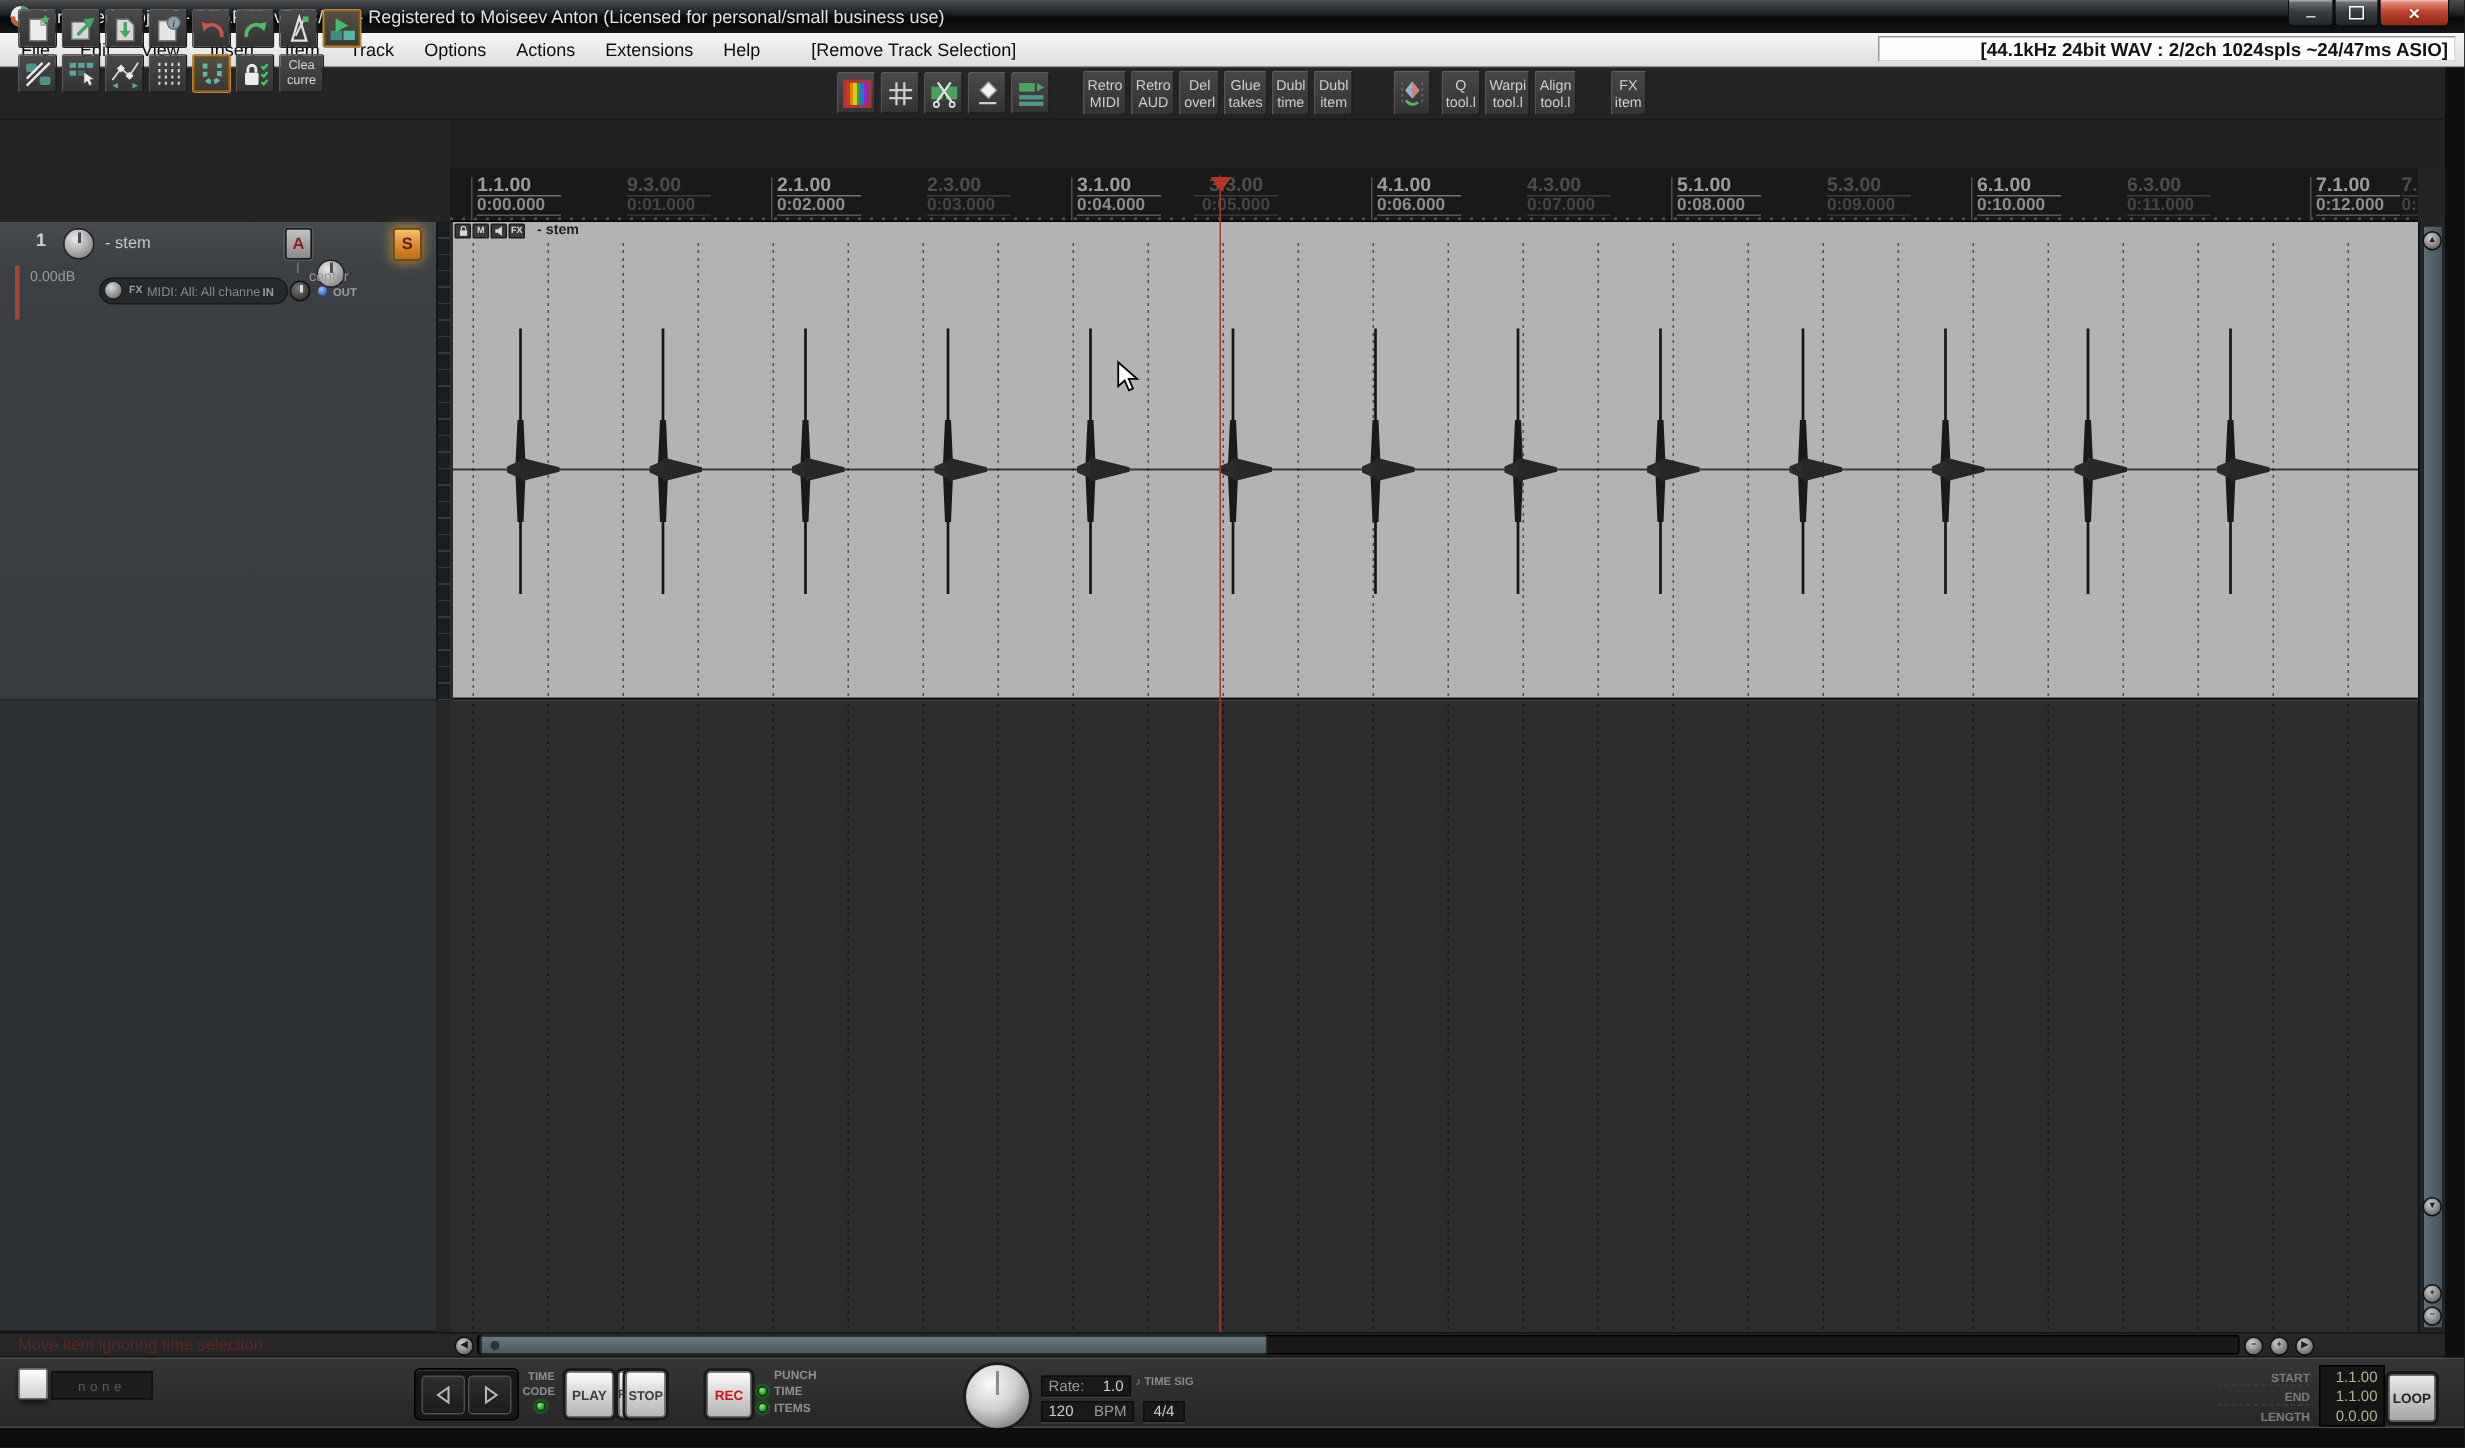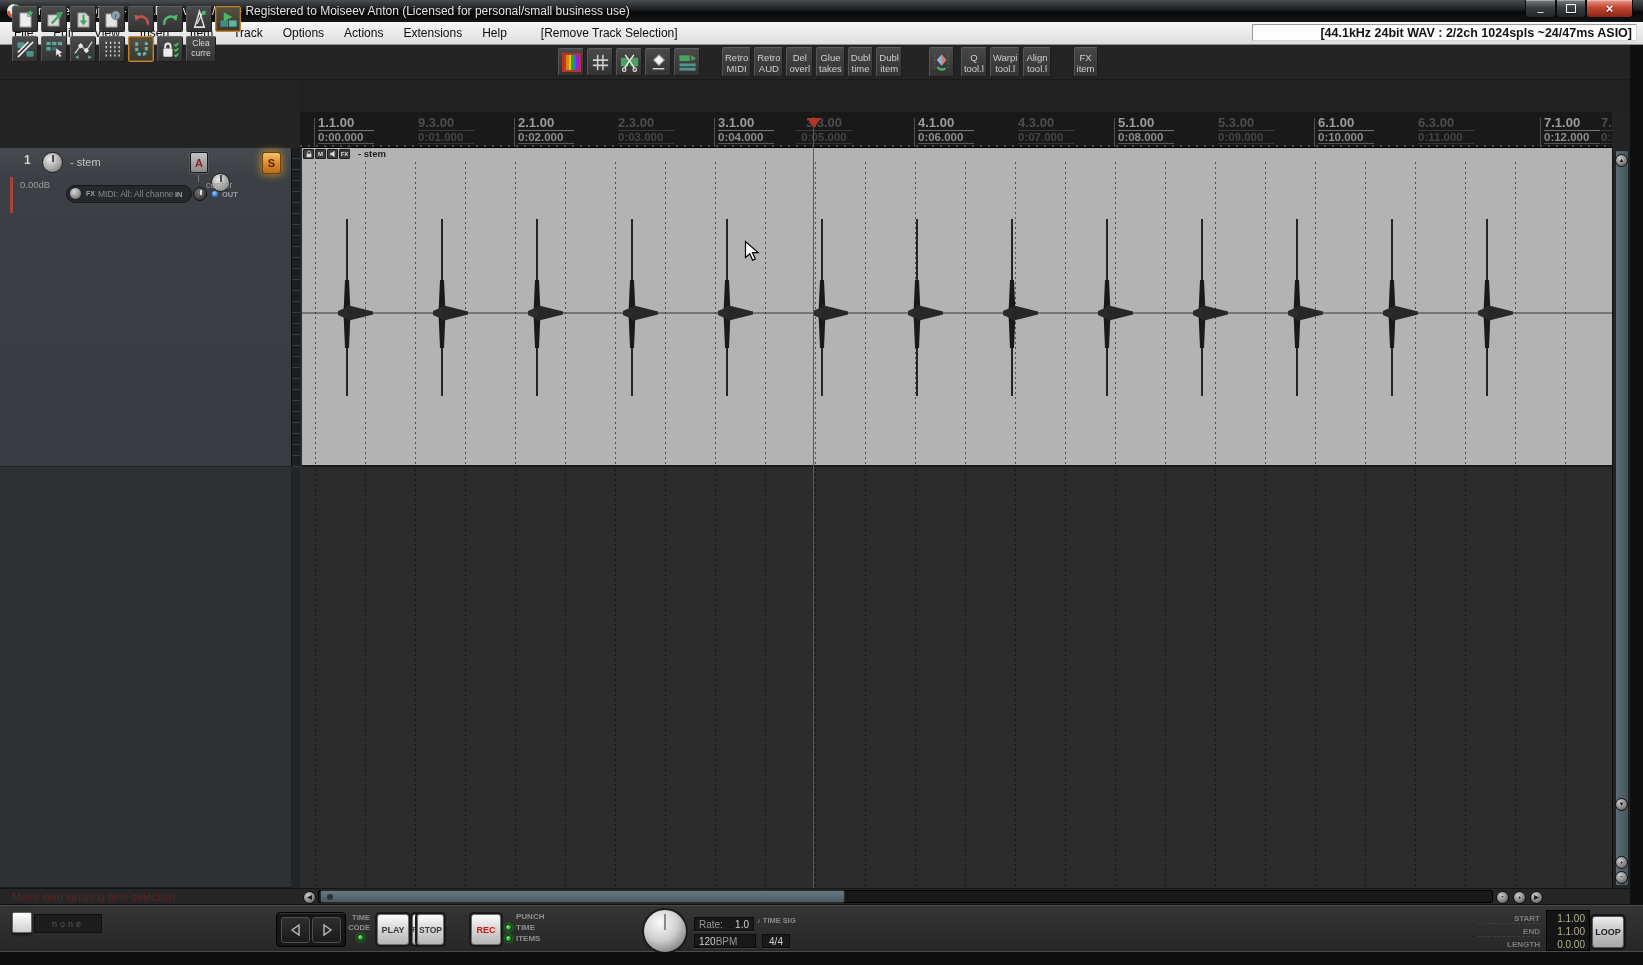--- a/index.html
+++ b/index.html
@@ -107,21 +107,21 @@
   #t-play{left:377px;width:32px;}
   #t-pause{left:412px;width:27px;font-size:8px;}
   #t-stop{left:417px;width:27px;font-size:8.5px;}
   #t-rec{left:471px;width:30px;color:#cc1616;}
   .small-lab{position:absolute;font-size:8px;color:#8f8f8f;font-weight:bold;}
   #t-knob{left:642px;top:2px;width:46px;height:46px;border-radius:50%;background:radial-gradient(circle at 38% 30%,#fafafa,#cfcfcf 45%,#8f8f8f 75%,#6a6a6a);border:2px solid #1c1c1c;box-sizing:border-box;}
   #t-knob:after{content:"";position:absolute;left:50%;top:4px;width:2px;height:16px;background:#8a8a8a;transform:translateX(-50%);}
   .dbox{position:absolute;background:#191919;border:1px solid #0c0c0c;box-shadow:0 1px 0 #3e3e3e;color:#d0d0d0;font-size:10px;box-sizing:border-box;display:flex;align-items:center;}
   #t-ratebox{left:694px;top:11px;width:60px;height:14px;padding:0 4px;justify-content:space-between;}
   #t-ratebox .lab{color:#9a9a9a;}
-  #t-bpmbox{left:694px;top:28px;width:62px;height:14px;padding:0 4px;}
+  #t-bpmbox{left:694px;top:28px;width:62px;height:14px;padding:0 4px;justify-content:space-between;}
   #t-bpmbox .lab{color:#9a9a9a;}
   #t-tsig-lab{left:757px;top:10px;font-size:7.5px;color:#8a8a8a;line-height:1.25;font-weight:bold;}
   #t-tsigbox{left:762px;top:28px;width:28px;height:14px;justify-content:center;}
   #t-display{left:900px;top:2px;width:518px;height:44px;background:linear-gradient(#3a2a27,#2d201d);border:1px solid #181010;box-shadow:inset 0 1px 3px #000,0 1px 0 #3e3e3e;border-radius:2px;display:flex;align-items:center;box-sizing:border-box;overflow:hidden;}
   #t-pos{margin-left:10px;font-family:"DejaVu Sans",sans-serif;font-size:35px;font-weight:bold;letter-spacing:1px;white-space:nowrap;}
   #t-state{margin-left:30px;font-size:23px;font-weight:600;white-space:nowrap;}
   .sel-lab{position:absolute;width:62px;text-align:right;font-size:8px;color:#7d7d7d;font-weight:bold;border-bottom:1px dashed #3e3e3e;}
   #t-selvals{left:1546px;top:4px;width:44px;height:41px;background:#151515;border:1px solid #000;box-sizing:border-box;color:#b5b593;font-size:10px;text-align:right;padding:1px 4px 0 0;line-height:13px;}
   #t-loop{left:1592px;top:10px;width:32px;height:32px;background:linear-gradient(#ededed,#c4c4c4 50%,#a8a8a8);border:1px solid #555;box-shadow:0 0 0 2px #161616;border-radius:3px;color:#222;font-size:9px;font-weight:bold;display:flex;align-items:center;justify-content:center;box-sizing:border-box;}
   

